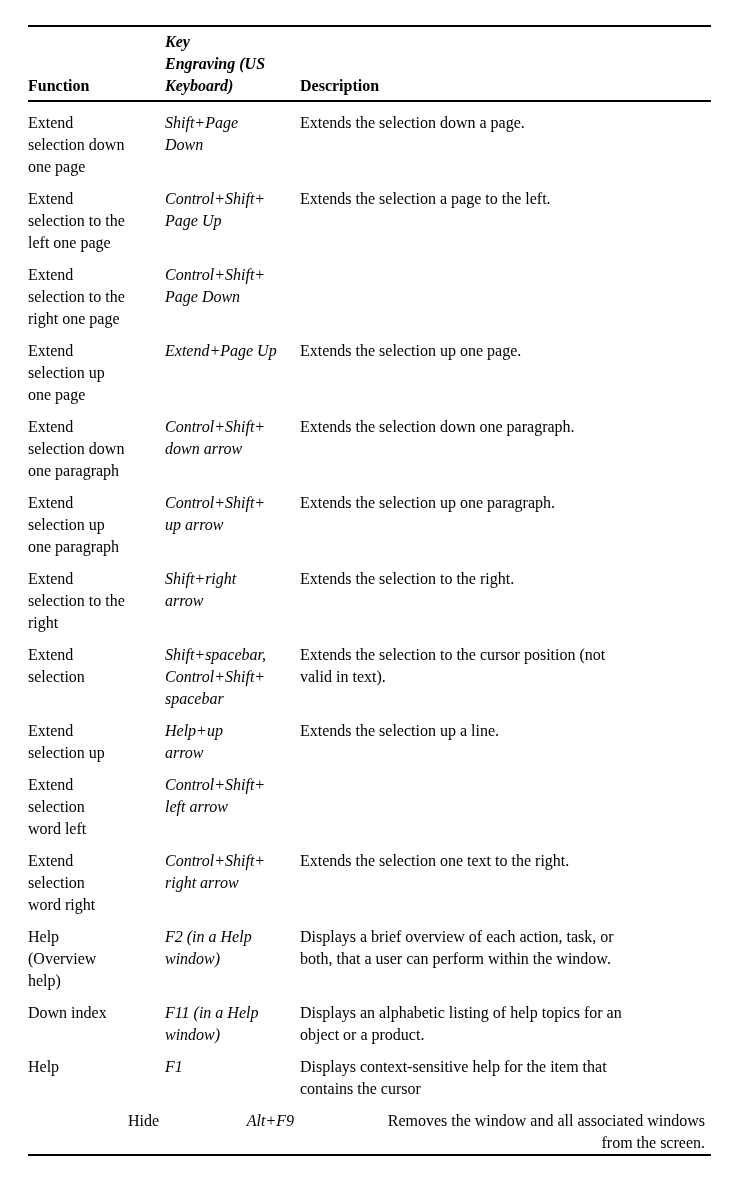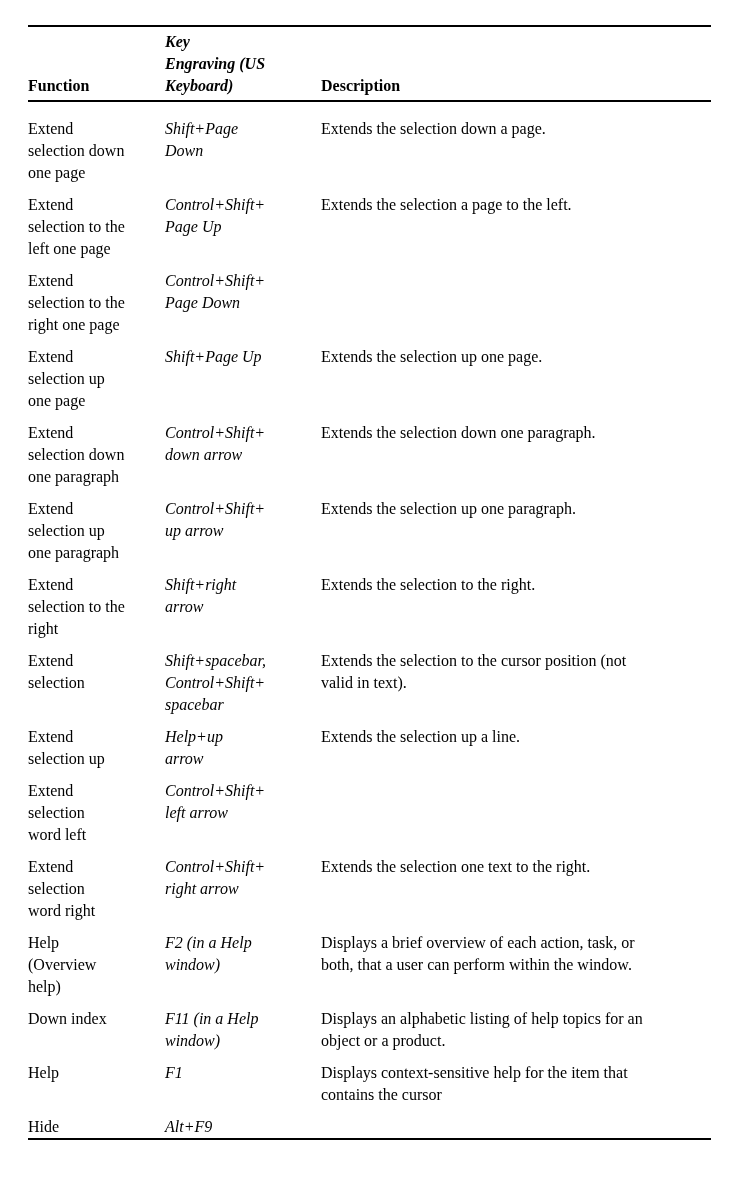--- a/index.html
+++ b/index.html
@@ -28,33 +28,34 @@
     width: 683px;
   }
   .tbl-header {
     display: flex;
     align-items: flex-end;
     padding-top: 4px;
     padding-bottom: 3px;
     font-weight: bold;
   }
   .rows {
-    padding-top: 16px;
+    padding-top: 10px;
   }
   .row {
     display: flex;
     align-items: flex-start;
     margin-bottom: 10px;
   }
   .row:last-child {
     margin-bottom: 0;
+    text-align: right;
   }
   .col-function { width: 137px; flex: 0 0 137px; }
   .col-key      { width: 135px; flex: 0 0 135px; font-style: italic; }
-  .col-desc     { width: 411px; flex: 0 0 411px; margin-left: 21px; }
+  .col-desc     { width: 411px; flex: 0 0 411px; }
   .cell {
     white-space: pre-line;
     box-sizing: border-box;
     padding-right: 6px;
   }
 </style>
 </head>
 <body>
 
 <div class="page">
@@ -96,21 +97,21 @@
 selection to the
 right one page</div>
       <div class="cell col-key">Control+Shift+
 Page Down</div>
     </div>
 
     <div class="row">
       <div class="cell col-function">Extend
 selection up
 one page</div>
-      <div class="cell col-key">Shift+Page Up</div>
+      <div class="cell col-key">Extend+Page Up</div>
       <div class="cell col-desc">Extends the selection up one page.</div>
     </div>
 
     <div class="row">
       <div class="cell col-function">Extend
 selection down
 one paragraph</div>
       <div class="cell col-key">Control+Shift+
 down arrow</div>
       <div class="cell col-desc">Extends the selection down one paragraph.</div>
@@ -190,19 +191,21 @@
     <div class="row">
       <div class="cell col-function">Help</div>
       <div class="cell col-key">F1</div>
       <div class="cell col-desc">Displays context-sensitive help for the item that
 contains the cursor</div>
     </div>
 
     <div class="row">
       <div class="cell col-function">Hide</div>
       <div class="cell col-key">Alt+F9</div>
+      <div class="cell col-desc">Removes the window and all associated windows
+from the screen.</div>
     </div>
 
   </div>
 
   <hr class="rule">
 
 </div>
 
 </body></html>

